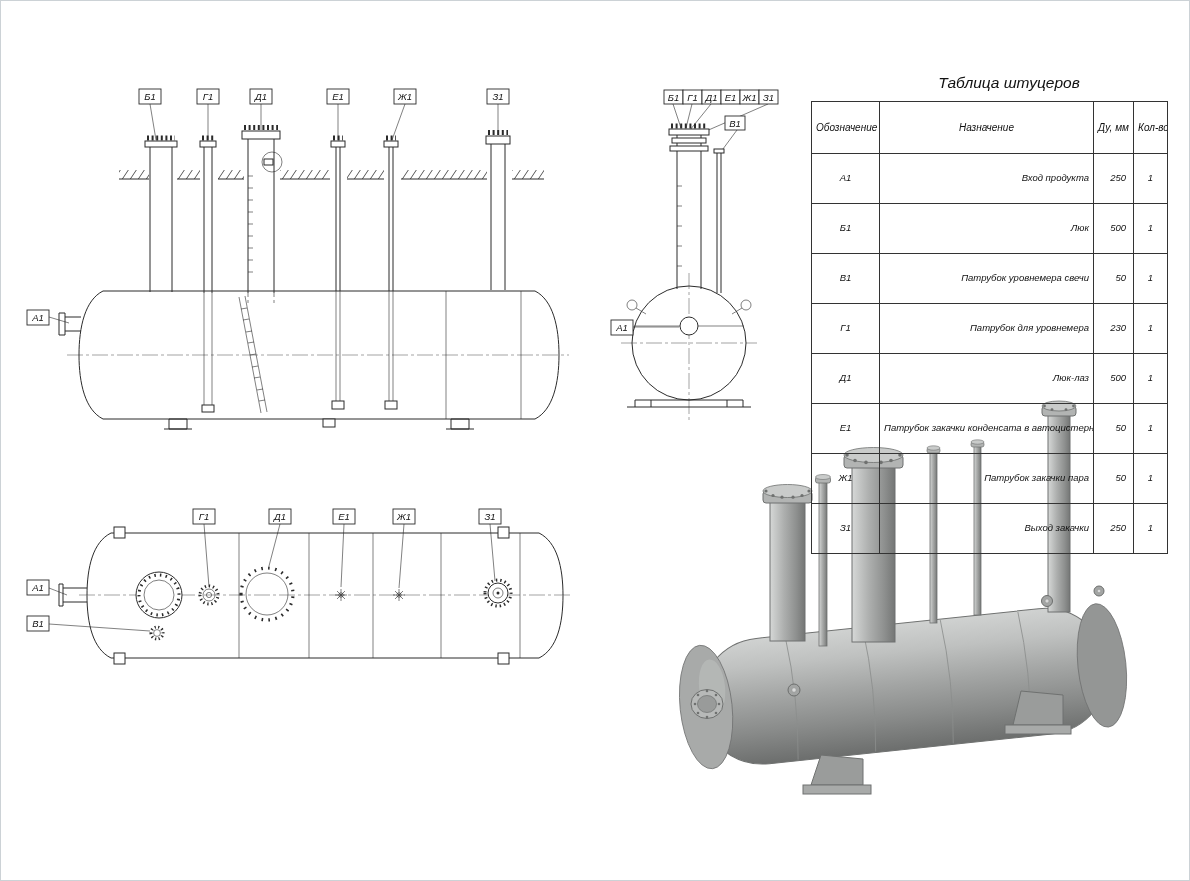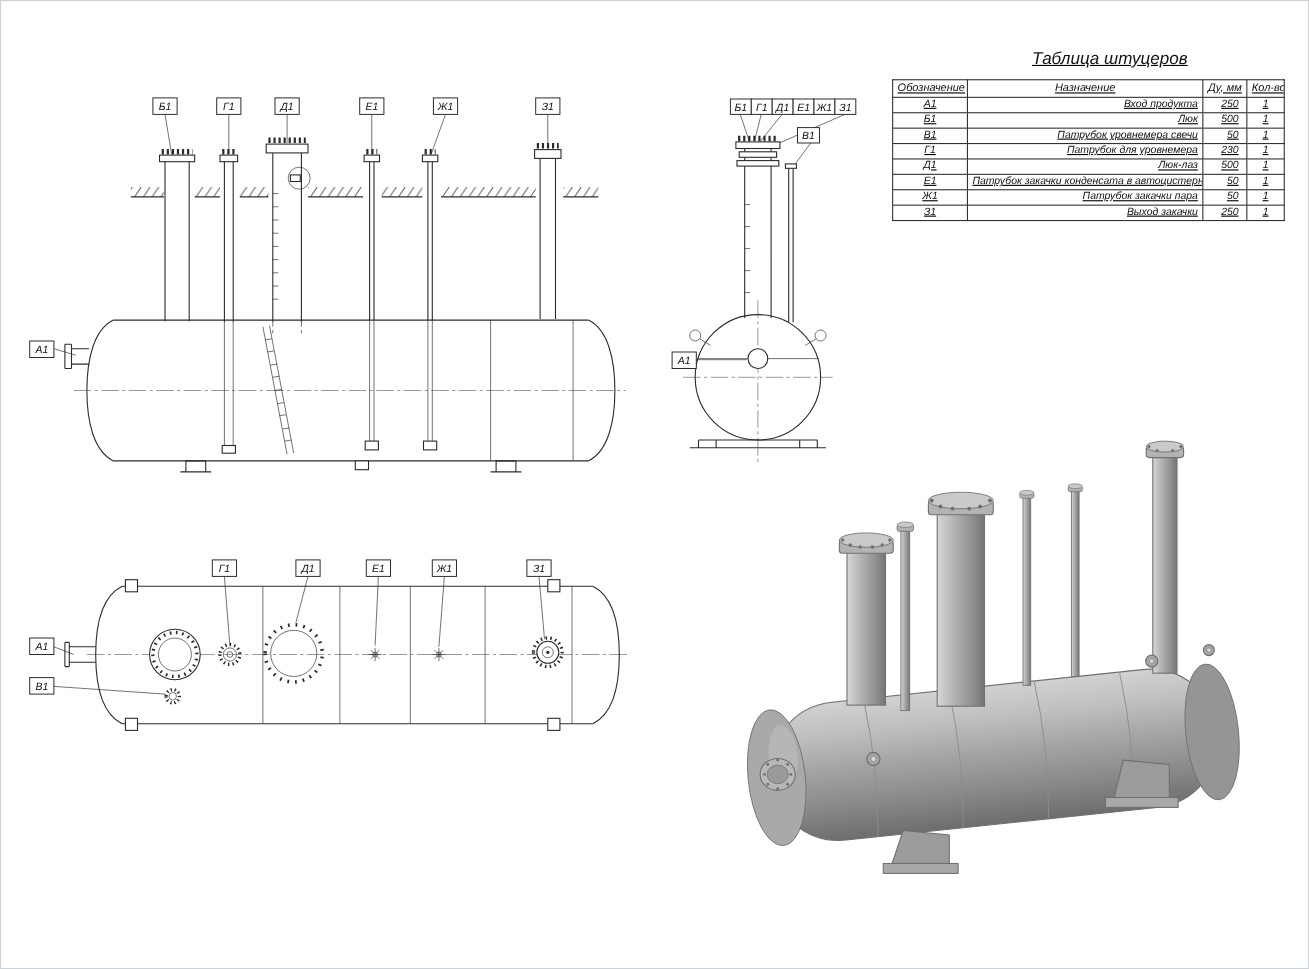--- a/index.html
+++ b/index.html
@@ -10,26 +10,26 @@
   
   .ln  {stroke:#2b2b2b;stroke-width:1;fill:none;}
   .lnf {stroke:#2b2b2b;stroke-width:1;fill:#fff;}
   .lnt {stroke:#2b2b2b;stroke-width:.6;fill:none;}
   .cl  {stroke:#2b2b2b;stroke-width:.55;fill:none;stroke-dasharray:16 3 3 3;opacity:.8;}
   .bolts{stroke:#2b2b2b;fill:none;}
   .lbl rect{fill:#fff;stroke:#2b2b2b;stroke-width:.9;}
   .lbl text{font:italic 9.5px "Liberation Sans",sans-serif;fill:#111;text-anchor:middle;}
 
   
-  .tbl-wrap{position:absolute;left:810px;top:44px;width:356px;text-decoration:underline;}
+  .tbl-wrap{position:absolute;left:810px;top:73px;width:356px;}
   .tbl-title{font:italic 15.5px "Liberation Sans",sans-serif;color:#111;text-align:center;
              margin:0 0 9px 40px;}
   table.noz{border-collapse:collapse;width:100%;table-layout:fixed;border:1.5px solid #222;}
   table.noz th, table.noz td{border:1px solid #333;color:#111;overflow:hidden;white-space:nowrap;
-             font:italic 9.5px/1.15 "Liberation Sans",sans-serif;padding:0 4px;}
+             font:italic 9.5px/1.15 "Liberation Sans",sans-serif;padding:18px 4px;}
   table.noz th{font-size:10px;font-weight:normal;text-align:center;height:15px;}
   table.noz td{height:13px;}
   table.noz td.c0{text-align:center;}
   table.noz td.c1{text-align:right;}
   table.noz td.c2{text-align:right;padding-right:7px;}
   table.noz td.c3{text-align:center;}
 </style>
 </head>
 <body>
 

